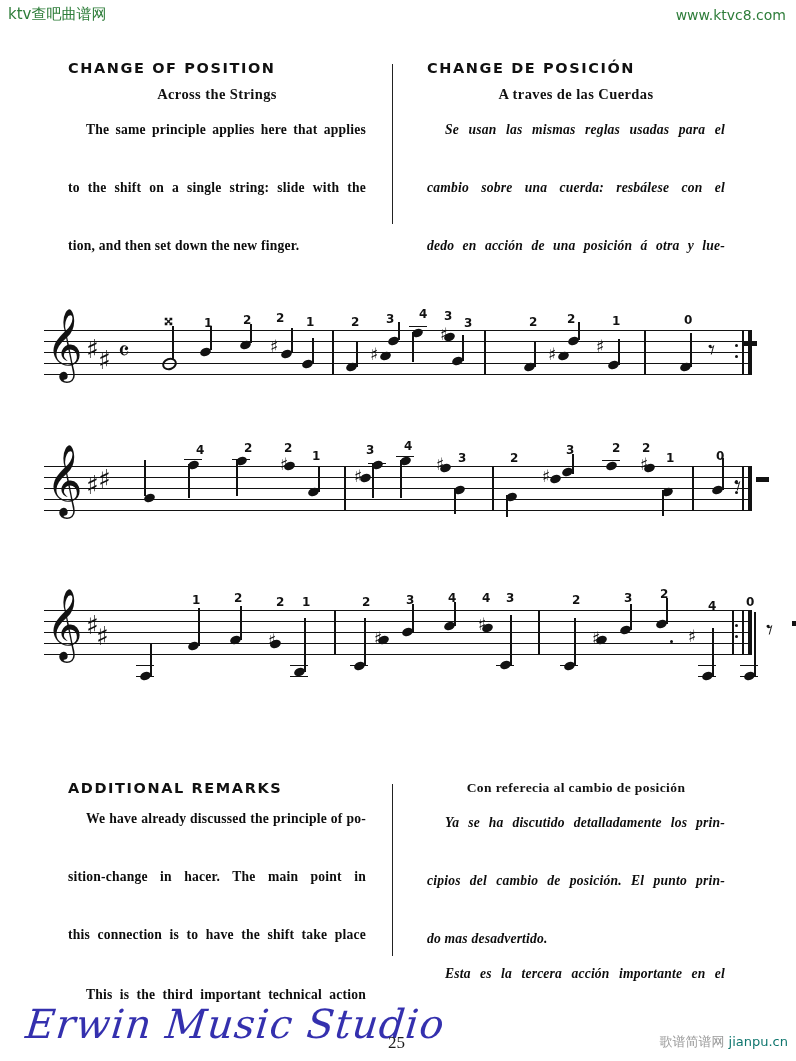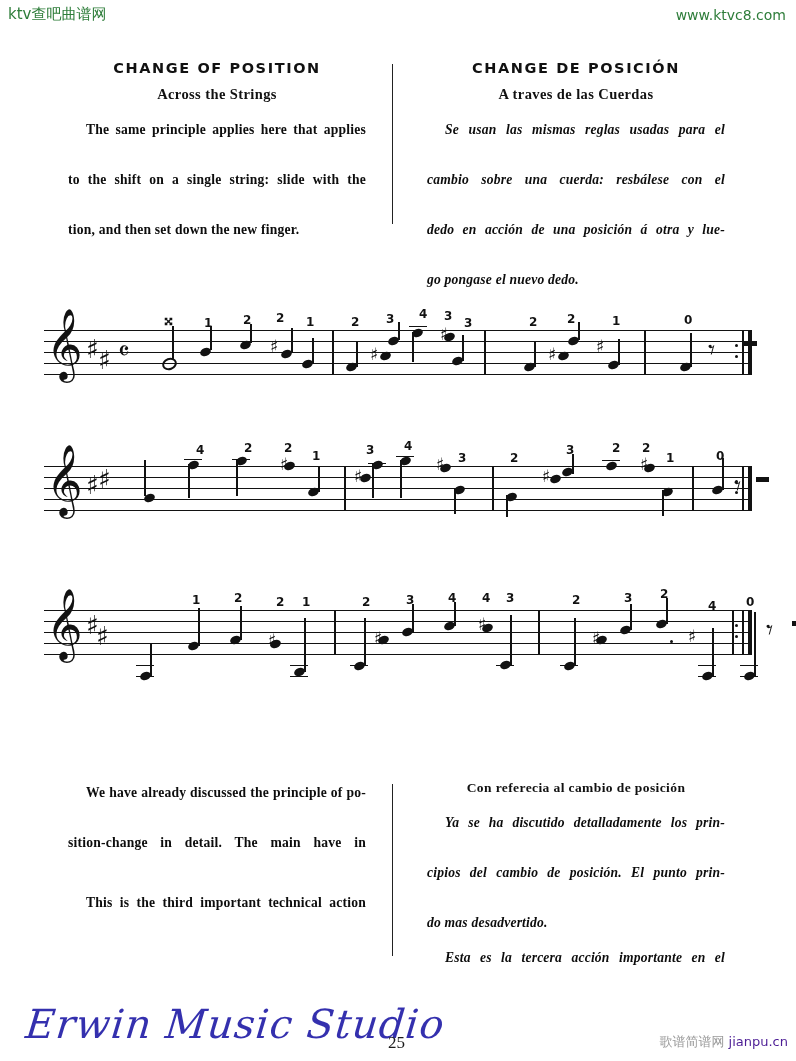--- a/index.html
+++ b/index.html
@@ -41,21 +41,21 @@
   .wm-botright {
     position: absolute;
     right: 8px;
     bottom: 10px;
     font-family: "DejaVu Sans", sans-serif;
     font-size: 13px;
     color: #9a9a9a;
     white-space: nowrap;
   }
   .wm-botright .jianpu {
-    color: #4c1d95;
+    color: #0f766e;
     font-size: 13px;
   }
   .studio-mark {
     position: absolute;
     left: 26px;
     bottom: 14px;
     font-family: "DejaVu Serif", serif;
     font-style: italic;
     font-size: 40px;
     color: #231fa8;
@@ -93,21 +93,21 @@
   .divider {
     width: 0;
     border-left: 1.6px solid #222;
     margin: 4px 10px 0 10px;
     align-self: stretch;
   }
   .tb-top .divider  { height: 160px; }
   .tb-bot .divider  { height: 172px; }
 
   .heading {
-    text-align: center;
+    text-align: left;
     font-family: "DejaVu Sans", sans-serif;
     font-size: 14.5px;
     font-weight: 600;
     letter-spacing: 1.6px;
     color: #111;
     margin-bottom: 10px;
     white-space: nowrap;
   }
   .subheading {
     text-align: center;
@@ -144,21 +144,21 @@
     font-size: 13.6px;
     line-height: 25px;
     color: #0d0d0d;
     text-align: justify;
     letter-spacing: 0.2px;
   }
   .body-es p + p { margin-top: 10px; }
   .body-es .ind { display: inline-block; width: 18px; }
 
   
-  .jline { display: block; text-align: justify; }
+  .jline { display: block; text-align: justify; margin-top: 8px; }
   .jline::after {
     content: "";
     display: inline-block;
     width: 100%;
   }
   .jline.last::after { display: none; }
 
   
   .system {
     position: absolute;
@@ -333,21 +333,20 @@
     <div class="divider"></div>
 
     <div class="col col-right">
       <div class="heading">CHANGE DE POSICIÓN</div>
       <div class="subheading">A traves de las Cuerdas</div>
       <div class="body-es">
         <p>
           <span class="jline"><span class="ind"></span><span>Se usan las mismas reglas usadas para el</span></span>
           <span class="jline"><span>cambio sobre una cuerda: resbálese con el</span></span>
           <span class="jline"><span>dedo en acción de una posición á otra y lue-</span></span>
-          <span class="jline last"><span>go pongase el nuevo dedo.</span></span>
         </p>
       </div>
     </div>
   </div>
 
   <div class="system sys1">
     <div class="staff">
       <div class="line l0"></div>
       <div class="line l1"></div>
       <div class="line l2"></div>
@@ -632,24 +631,26 @@
         <div class="dot d2"></div>
         <div class="thin"></div>
         <div class="thick"></div>
       </div>
     </div>
   </div>
 
   <div class="textblock tb-bot">
 
     <div class="col col-left">
+      <div class="heading">ADDITIONAL REMARKS</div>
       <div class="body-en">
         <p>
           <span class="jline"><span class="ind"></span><span>We have already discussed the principle of po-</span></span>
-          <span class="jline"><span>sition-change in detail. The main have in</span></span>
+          <span class="jline"><span>sition-change in hacer. The main point in</span></span>
+          <span class="jline"><span>this connection is to have the shift take place</span></span>
         </p>
         <p>
           <span class="jline"><span class="ind"></span><span>This is the third important technical action</span></span>
 
         </p>
       </div>
     </div>
 
     <div class="divider"></div>
 

